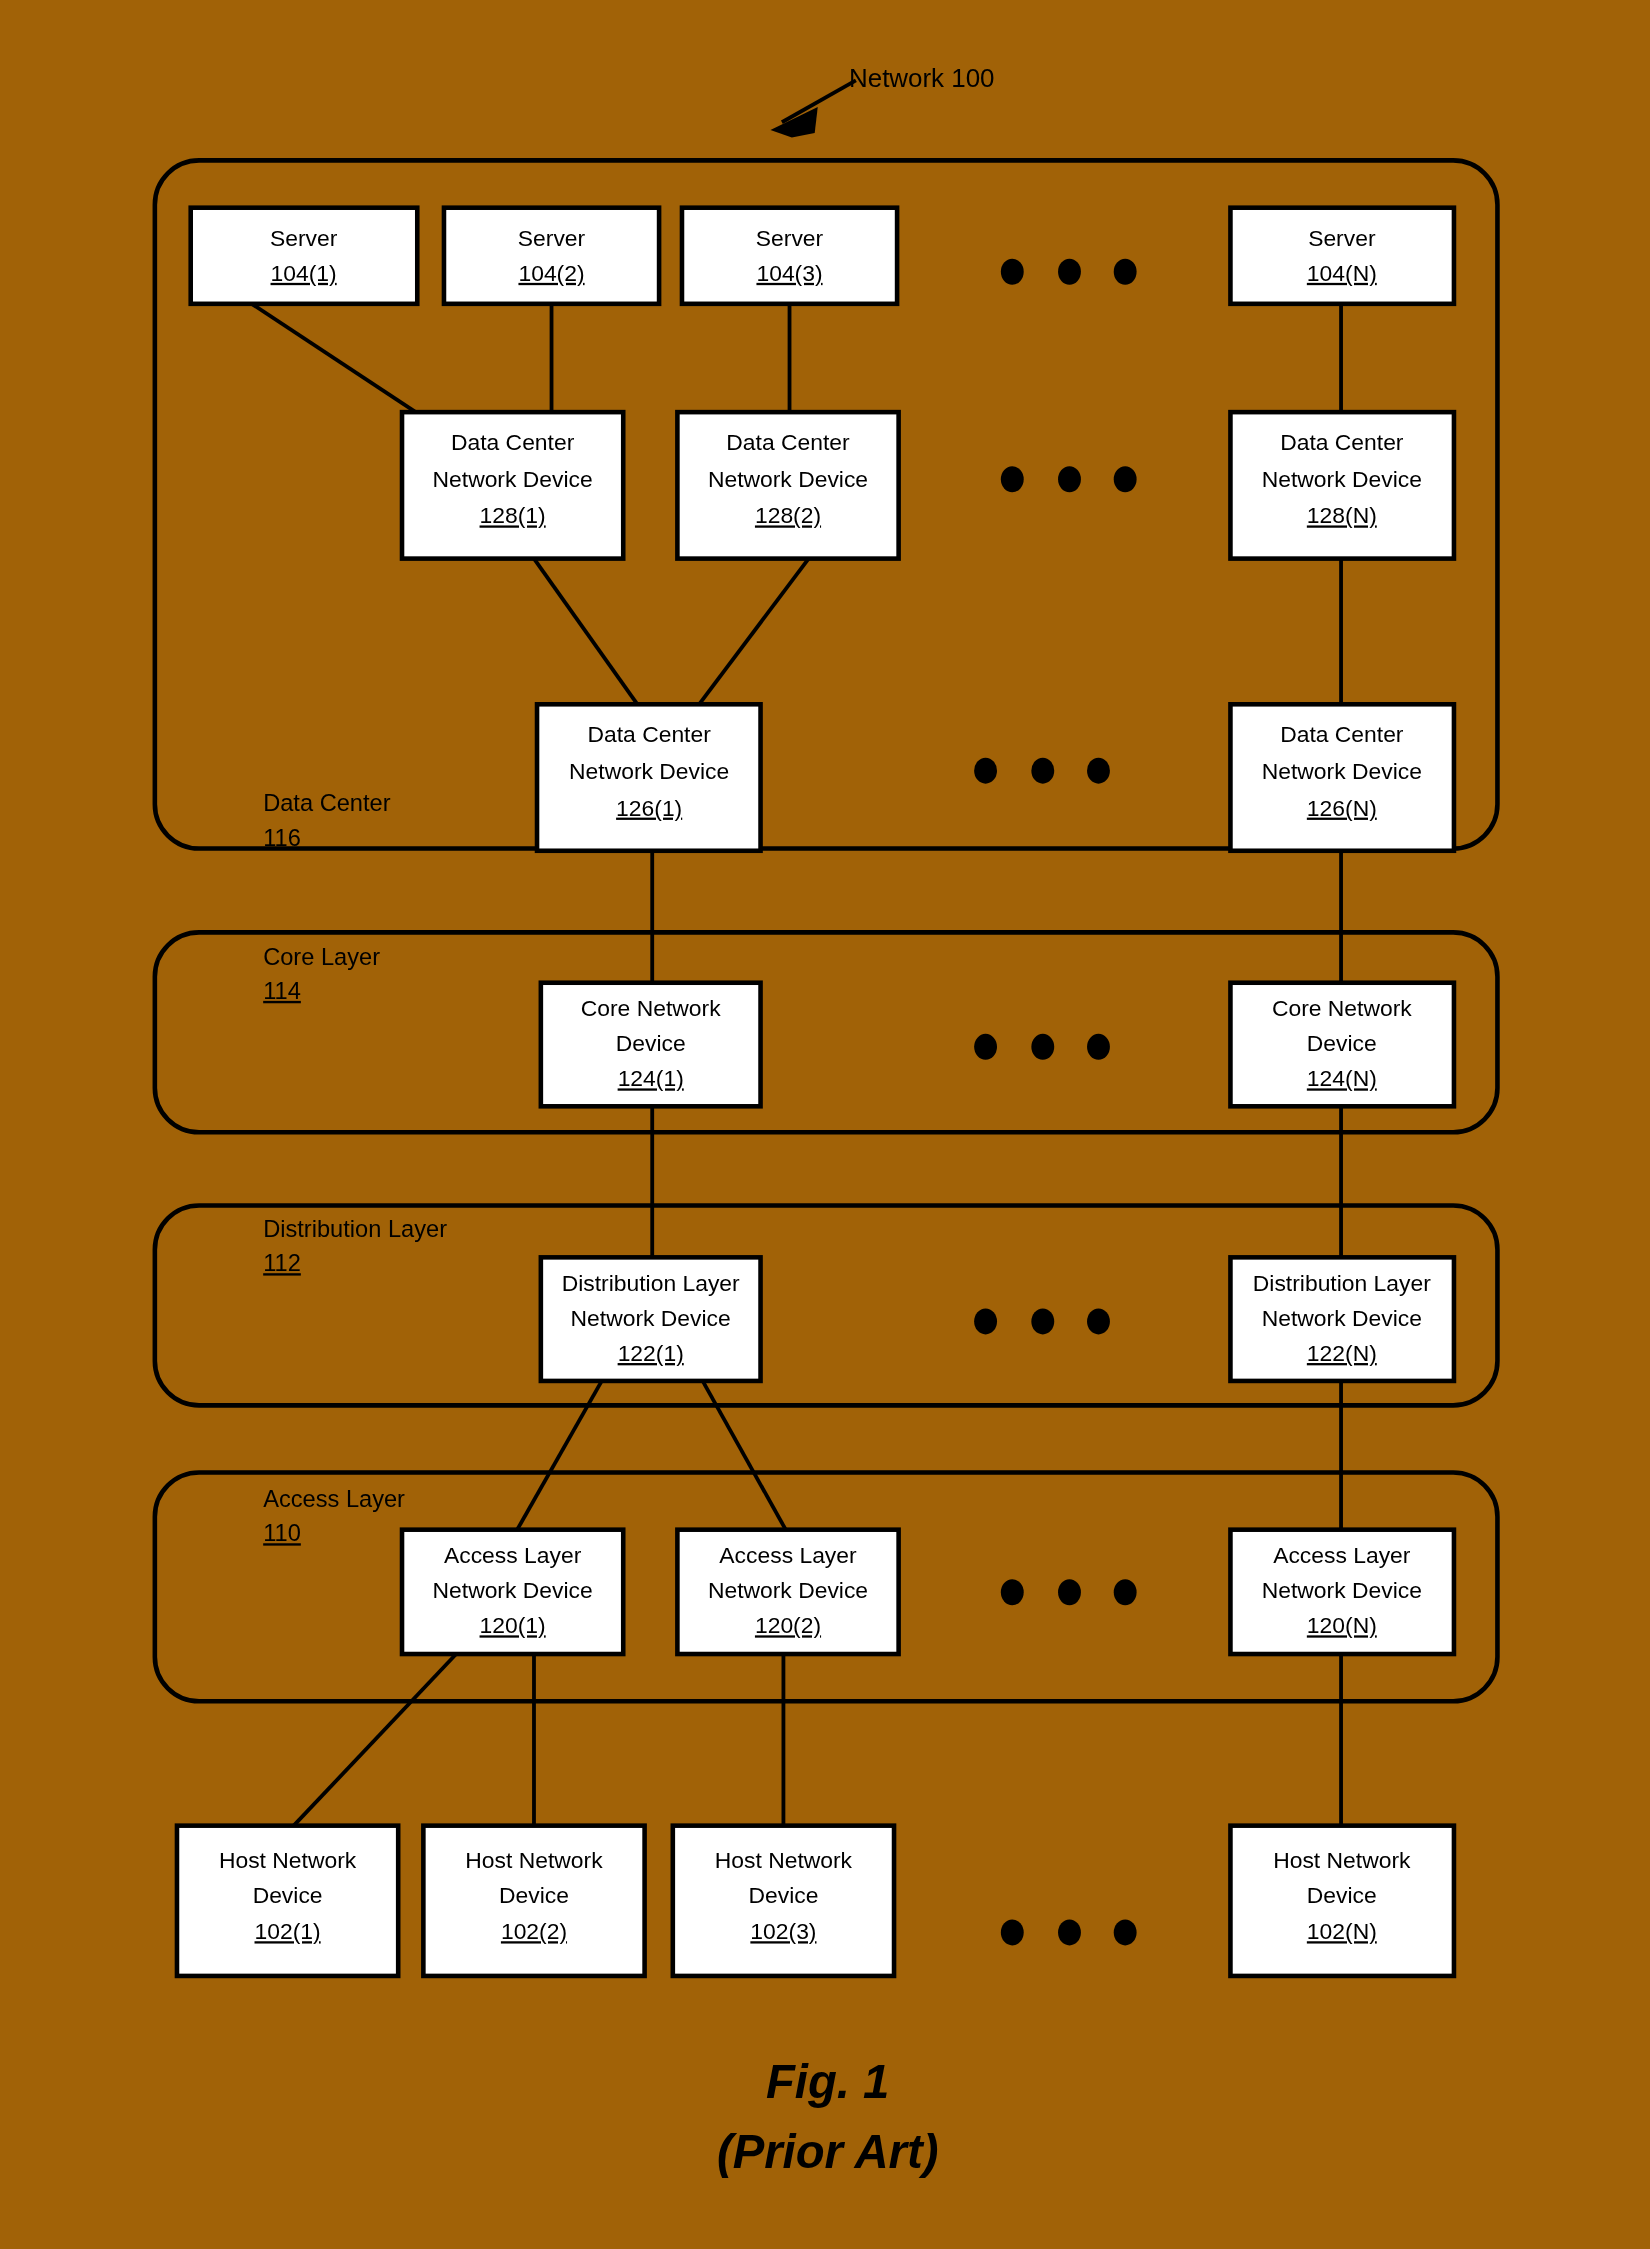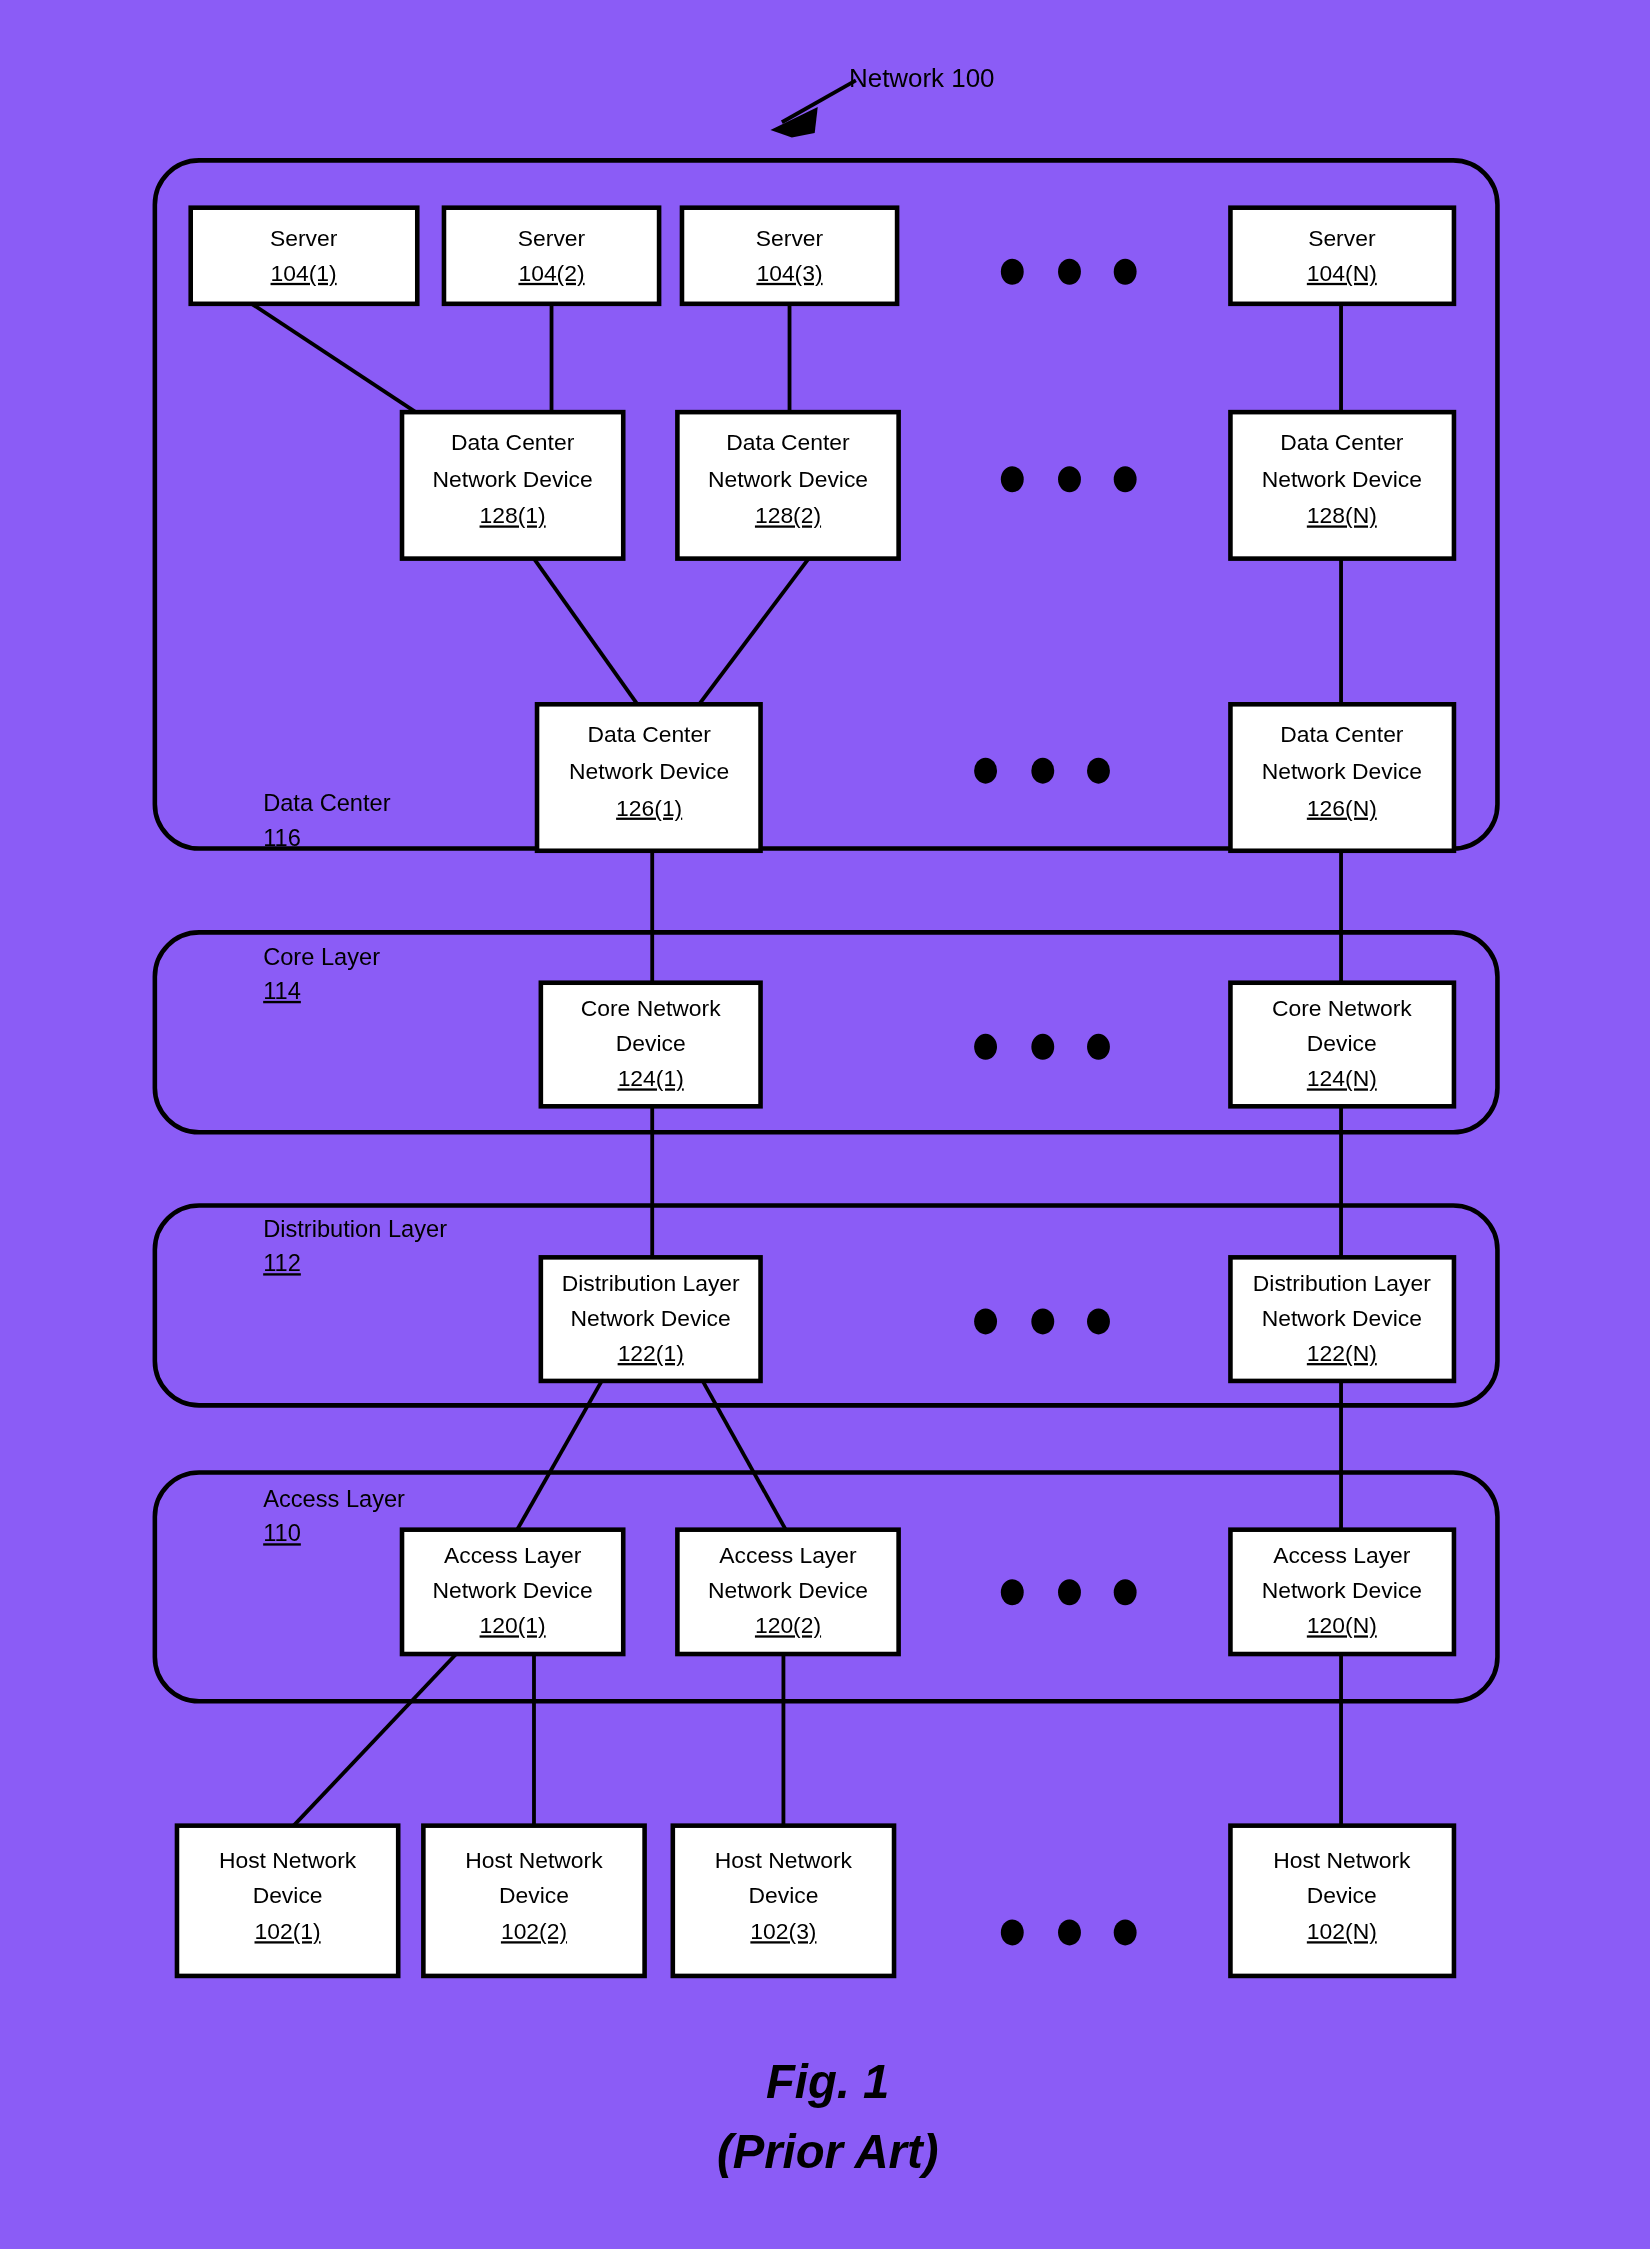--- a/index.html
+++ b/index.html
@@ -4,21 +4,21 @@
 <style>
   html, body {
     margin: 0;
     padding: 0;
     background: #ffffff;
   }
   #page {
     position: relative;
     width: 1650px;
     height: 2250px;
-    background: #8b5cf6;
+    background: #a16207;
     font-family: "Liberation Sans", sans-serif;
     overflow: hidden;
     text-decoration: underline;
   }
   svg#figure {
     position: absolute;
     left: 0; top: 0;
     width: 1650px;
     height: 2250px;
   }

